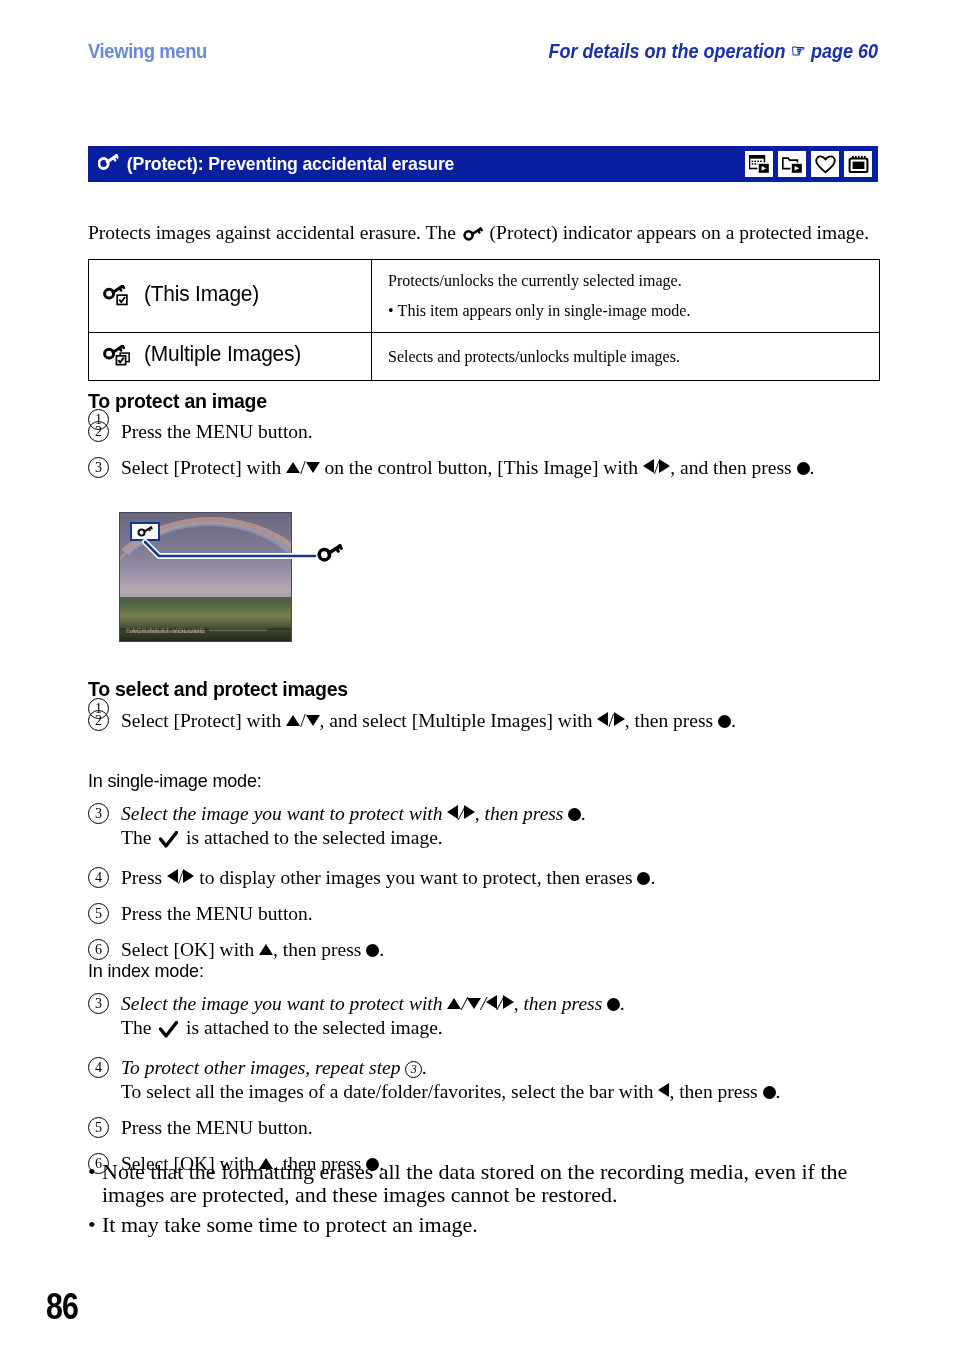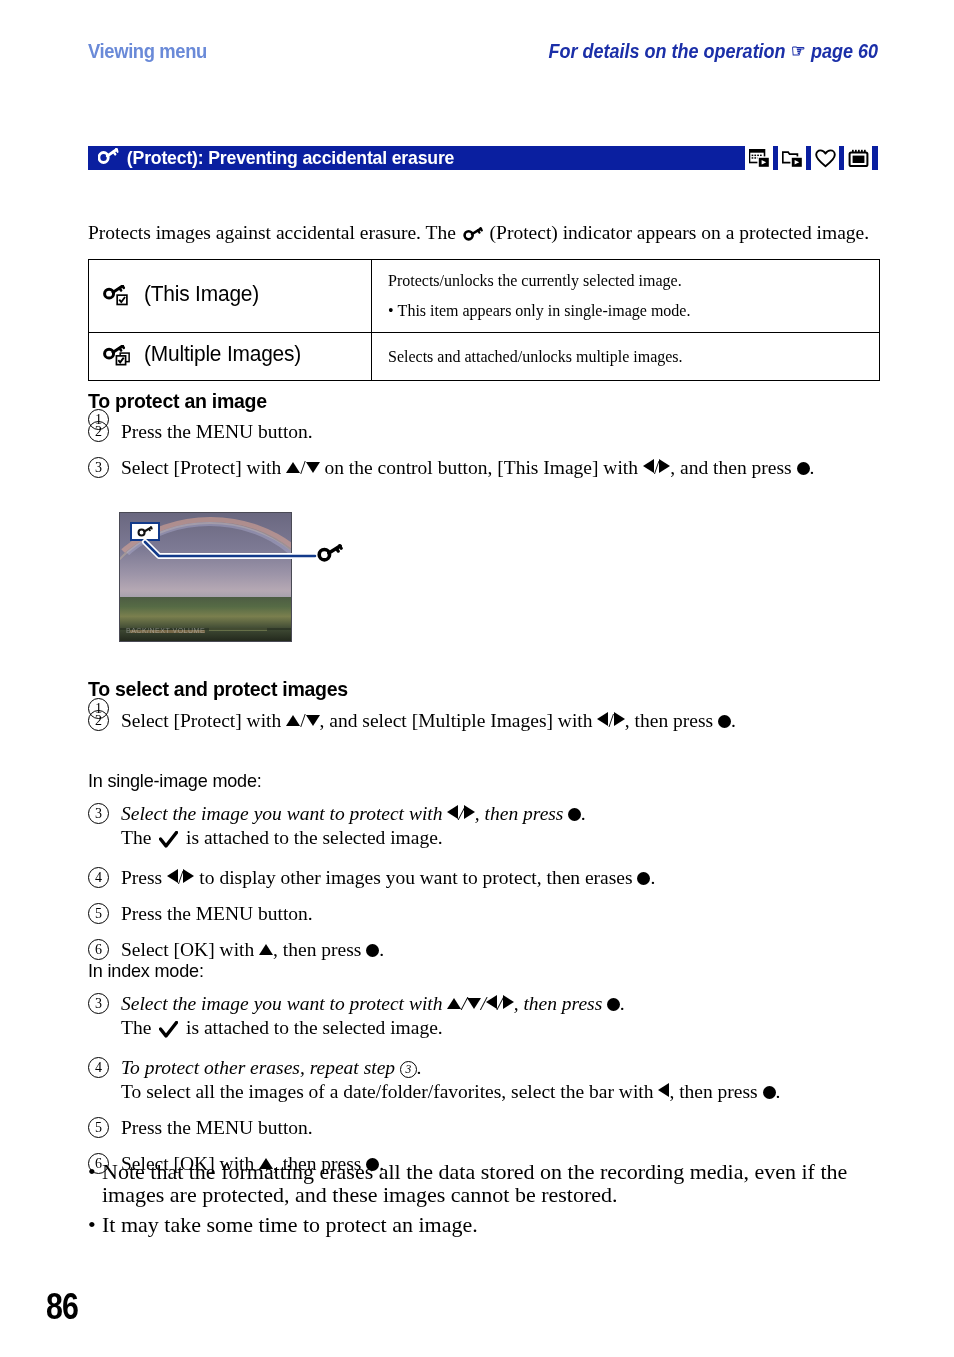--- a/index.html
+++ b/index.html
@@ -56,21 +56,21 @@
     position: relative;
     top: -1px;
   }
 
   
   #section-bar {
     position: absolute;
     left: 88px;
     top: 146px;
     width: 790px;
-    height: 24px;
+    height: 36px;
     background: #0A1FA0;
     display: flex;
     align-items: center;
     box-sizing: border-box;
     padding: 0 4px 0 10px;
   }
   #section-bar .bar-title {
     font-family: "Liberation Sans", sans-serif;
     font-weight: bold;
     font-size: 19px;
@@ -496,21 +496,21 @@
             <path d="M17.6 3 L19.4 5.6" stroke="#000" stroke-width="2.8" stroke-linecap="round"></path>
             <path d="M20.6 0.4 L22.2 2.8" stroke="#000" stroke-width="2.8" stroke-linecap="round"></path>
             <rect x="18.4" y="8.4" width="9.6" height="9.2" fill="#fff" stroke="#000" stroke-width="1.6"></rect>
             <rect x="14.4" y="11.4" width="9.8" height="9.4" fill="#fff" stroke="#000" stroke-width="1.8"></rect>
             <path d="M16.4 16 L18.4 18.4 L22.2 13.3" fill="none" stroke="#000" stroke-width="2"></path>
           </svg>
         </span>
         <span class="lbl-txt">(Multiple Images)</span>
       </td>
       <td class="col-desc">
-        <span class="desc-line">Selects and attached/unlocks multiple images.</span>
+        <span class="desc-line">Selects and protects/unlocks multiple images.</span>
       </td>
     </tr>
   </tbody>
 </table>
 
 <h2 class="sub-head" id="head-protect">To protect an image</h2>
 
 <div class="steps" id="steps-protect">
   <div class="step">
     <span class="num">1</span>
@@ -635,21 +635,21 @@
         <svg width="19" height="17" viewBox="0 0 19 17">
             <path d="M1.5 8 L7 15 L17.5 1.5" fill="none" stroke="#000" stroke-width="3.4" stroke-linecap="round" stroke-linejoin="round"></path>
           </svg>
       </span>
       <span>is attached to the selected image.</span>
     </span>
   </div>
   <div class="step">
     <span class="num">4</span>
     <span class="step-line">
-      <span>To protect other erases, repeat step</span>
+      <span>To protect other images, repeat step</span>
       <span class="mini-num">3</span><span>.</span>
     </span>
     <span class="sub">
       <span>To select all the images of a date/folder/favorites, select the bar with</span>
       <span class="tri-lf"></span><span>, then press</span>
       <span class="dot-btn"></span><span>.</span>
     </span>
   </div>
   <div class="step">
     <span class="num">5</span>

